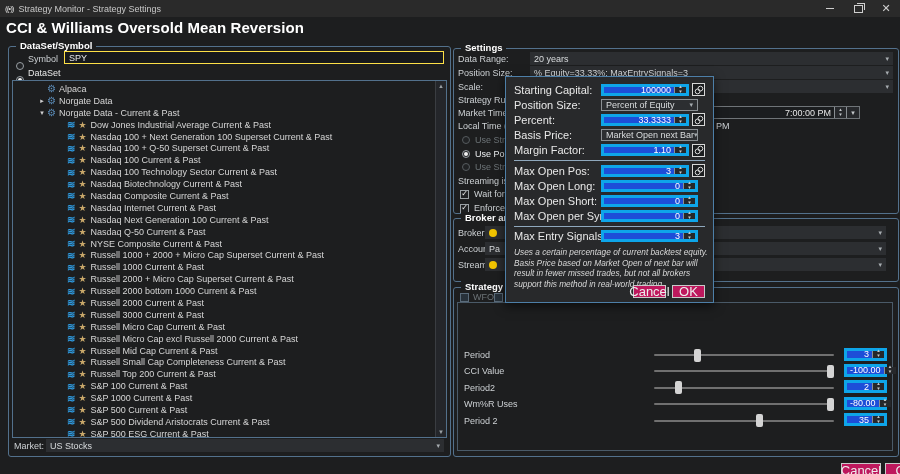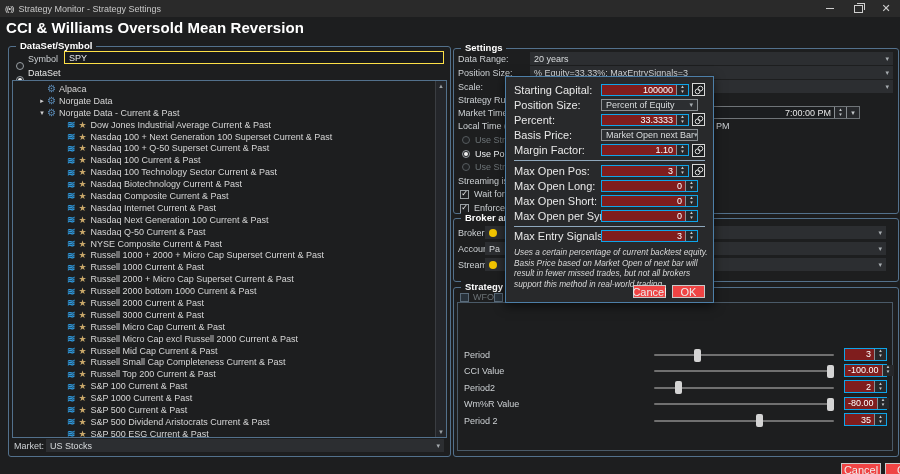--- a/index.html
+++ b/index.html
@@ -33,21 +33,21 @@
   .combo .caret{margin-left:auto;color:#a8adb1;font-size:7px;flex:0 0 auto;}
   .textinput{background:#17191c;border:1px solid #fde047;color:#e6e6e6;font-size:9px;
     display:flex;align-items:center;padding:0 4px;height:13px;box-sizing:border-box;}
   .radio{width:8px;height:8px;border:1px solid #9aa0a4;border-radius:50%;box-sizing:border-box;
     display:inline-block;background:#202224;position:relative;flex:0 0 auto;}
   .radio.sel:before{content:"";position:absolute;left:1px;top:1px;width:4px;height:4px;border-radius:50%;background:#f2f2f2;}
   .radio.dis{border-color:#565b5f;}
   .checkbox{width:9px;height:9px;border:1px solid #9aa0a4;box-sizing:border-box;background:#1f2123;
     display:inline-flex;align-items:center;justify-content:center;color:#f0f0f0;font-size:8px;line-height:1;flex:0 0 auto;}
   .checkbox.off{color:transparent;border-color:#5a6b7a;background:#27313a;}
-  .spinbox{display:flex;align-items:stretch;border:1px solid #0ea5e9;background:#7f1d1d;height:13px;box-sizing:border-box;}
+  .spinbox{display:flex;align-items:stretch;border:3px solid #0ea5e9;background:#1d4ed8;height:13px;box-sizing:border-box;}
   .spinbox .val{flex:1;color:#ffffff;font-size:9px;text-align:right;padding:0 3px;display:flex;align-items:center;justify-content:flex-end;}
   .spinner{width:11px;background:#26282b;border-left:1px solid #8a8f93;display:flex;flex-direction:column;
     align-items:center;justify-content:center;color:#c4c8cb;font-size:4.5px;line-height:1.1;flex:0 0 auto;}
   .linkbtn{width:13px;height:13px;box-sizing:border-box;border:1px solid #d8d8d8;background:#1b1d1f;
     display:flex;align-items:center;justify-content:center;margin-left:3px;flex:0 0 auto;}
   .ball{width:8px;height:8px;border-radius:50%;background:#f2c500;display:inline-block;flex:0 0 auto;}
   
   .treebox{left:12px;top:80px;width:433px;height:356px;border:1px solid #53718c;background:#1d1e1f;overflow:hidden;}
   .treerow{height:11.9px;display:flex;align-items:center;color:#d6d6d6;font-size:9px;white-space:nowrap;}
   .treerow .exp{width:10px;text-align:center;color:#cfcfcf;font-size:7px;flex:0 0 auto;}
@@ -59,21 +59,21 @@
   
   .slider{position:relative;height:2px;background:#707070;border-radius:1px;}
   .thumb{position:absolute;top:-5.5px;width:7px;height:13px;background:#d4d4d4;border-radius:2px;}
   
   .popup{left:505px;top:76px;width:209px;height:227px;background:#28292b;border:1px solid #4d7fa8;
     border:1px solid #4d7fa8;box-shadow:0 3px 10px rgba(0,0,0,0.6);z-index:10;box-sizing:border-box;padding:5px 8px 4px 8px;}
   .popfieldrow{height:15.2px;display:flex;align-items:center;}
   .popfieldrow .plbl{color:#e8e8e8;font-size:11px;white-space:nowrap;flex:0 0 87px;overflow:hidden;}
   .popsep{height:1px;background:#8fa8bd;margin:2px 0 2px 0;}
   .popdesc{color:#d8d8d8;font-size:8.3px;font-style:italic;line-height:1.3;margin-top:3px;width:194px;}
-  .btn{background:#ef4444;border:1px solid #c9c9c9;color:#ededed;font-size:11px;
+  .btn{background:#be185d;border:1px solid #c9c9c9;color:#ededed;font-size:13px;
     display:flex;align-items:center;justify-content:center;box-sizing:border-box;}
   .popbuttons{position:absolute;right:8px;bottom:4px;display:flex;gap:6px;}
   svg.link{display:block;}
 </style>
 </head>
 <body>
 
 <div class="abs titlebar">
   <span class="appicon">((•))</span>
   <span>Strategy Monitor - Strategy Settings</span>
@@ -412,21 +412,21 @@
         </div>
         <div class="spinbox" style="position: absolute; left: 386px; top: 1.5px; width: 43px;">
           <span class="val">2</span>
           <span class="spinner">
             <span>▲</span>
             <span>▼</span>
           </span>
         </div>
       </div>
       <div style="position: relative; height: 16.4px;">
-        <span class="lbl" style="position: absolute; left: 6px; top: 4px;">Wm%R Value</span>
+        <span class="lbl" style="position: absolute; left: 6px; top: 4px;">Wm%R Uses</span>
         <div class="slider" style="position: absolute; left: 196px; top: 8px; width: 180px;">
           <div class="thumb" style="left: 173px;"></div>
         </div>
         <div class="spinbox" style="position: absolute; left: 386px; top: 1.5px; width: 43px;">
           <span class="val">-80.00</span>
           <span class="spinner">
             <span>▲</span>
             <span>▼</span>
           </span>
         </div>

